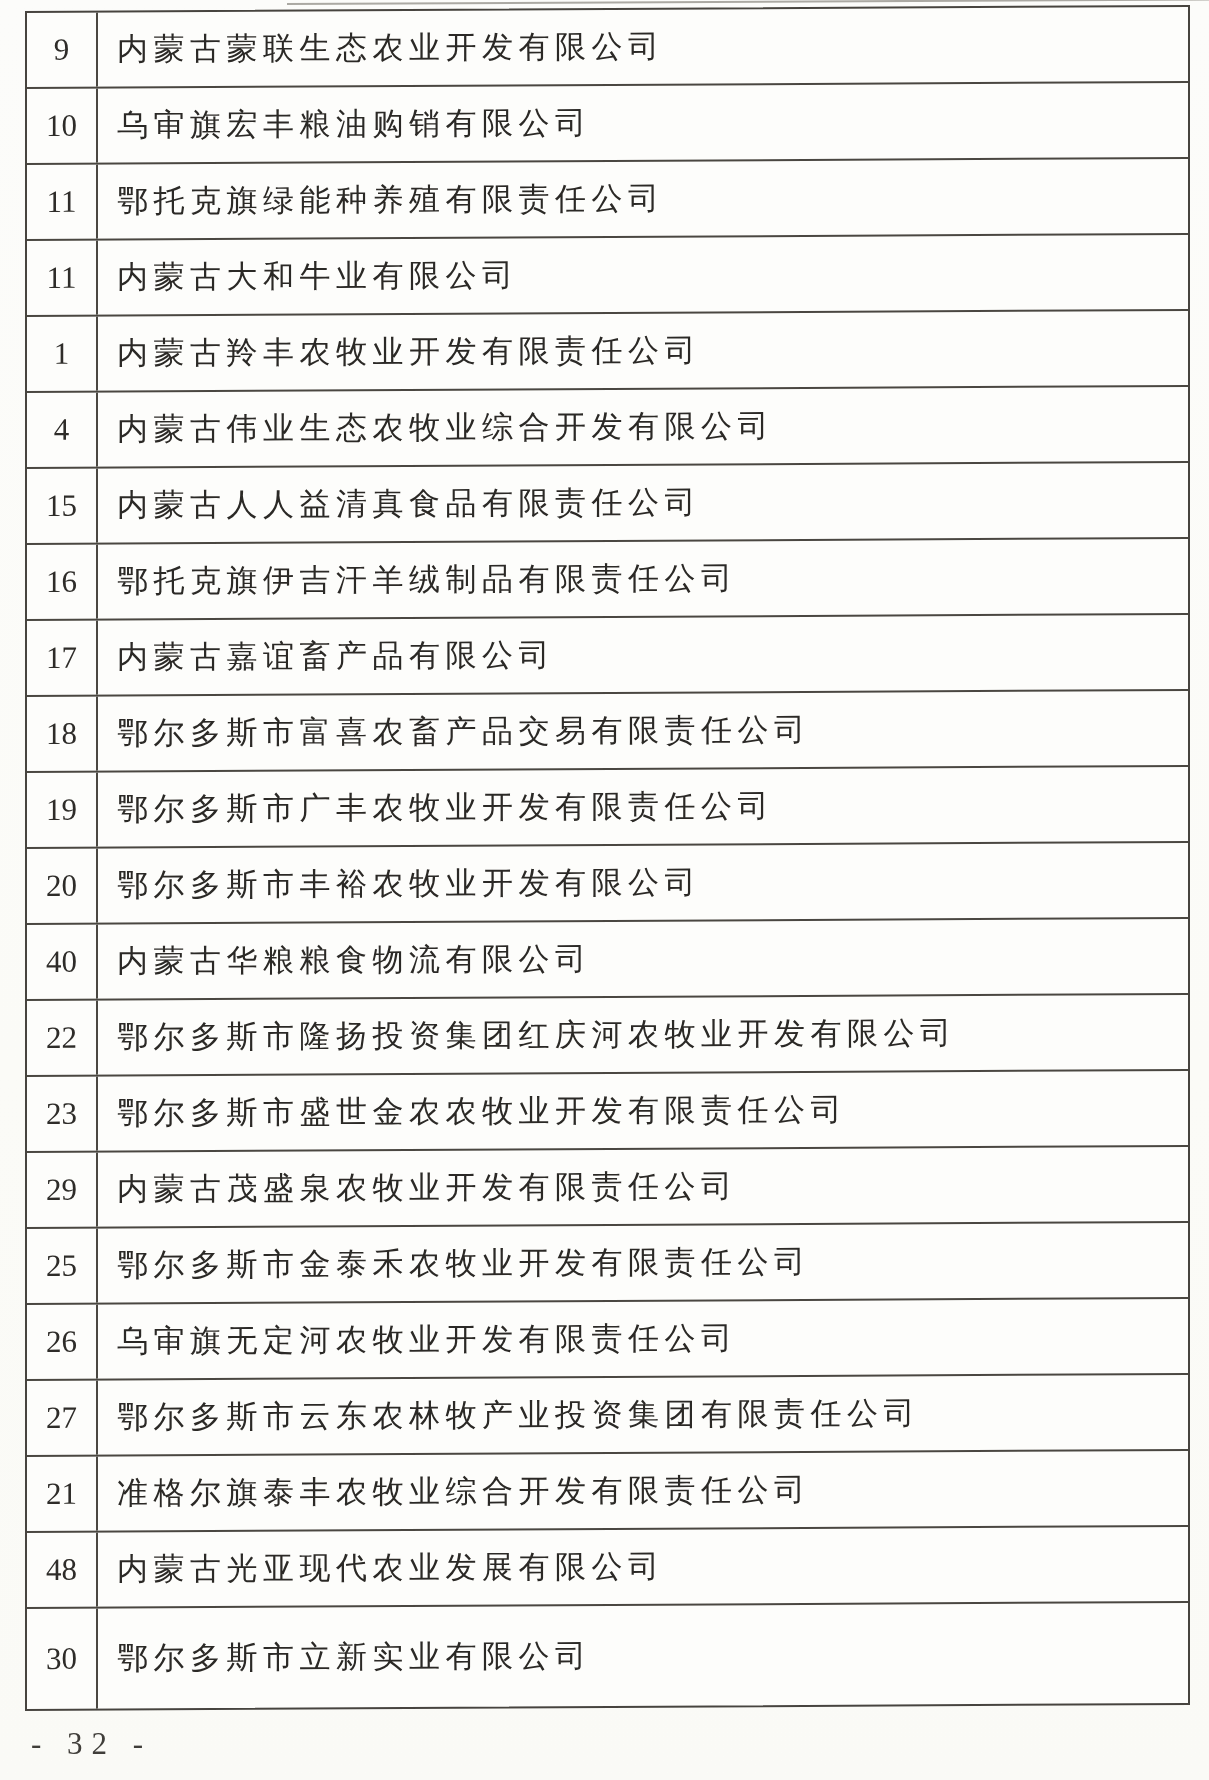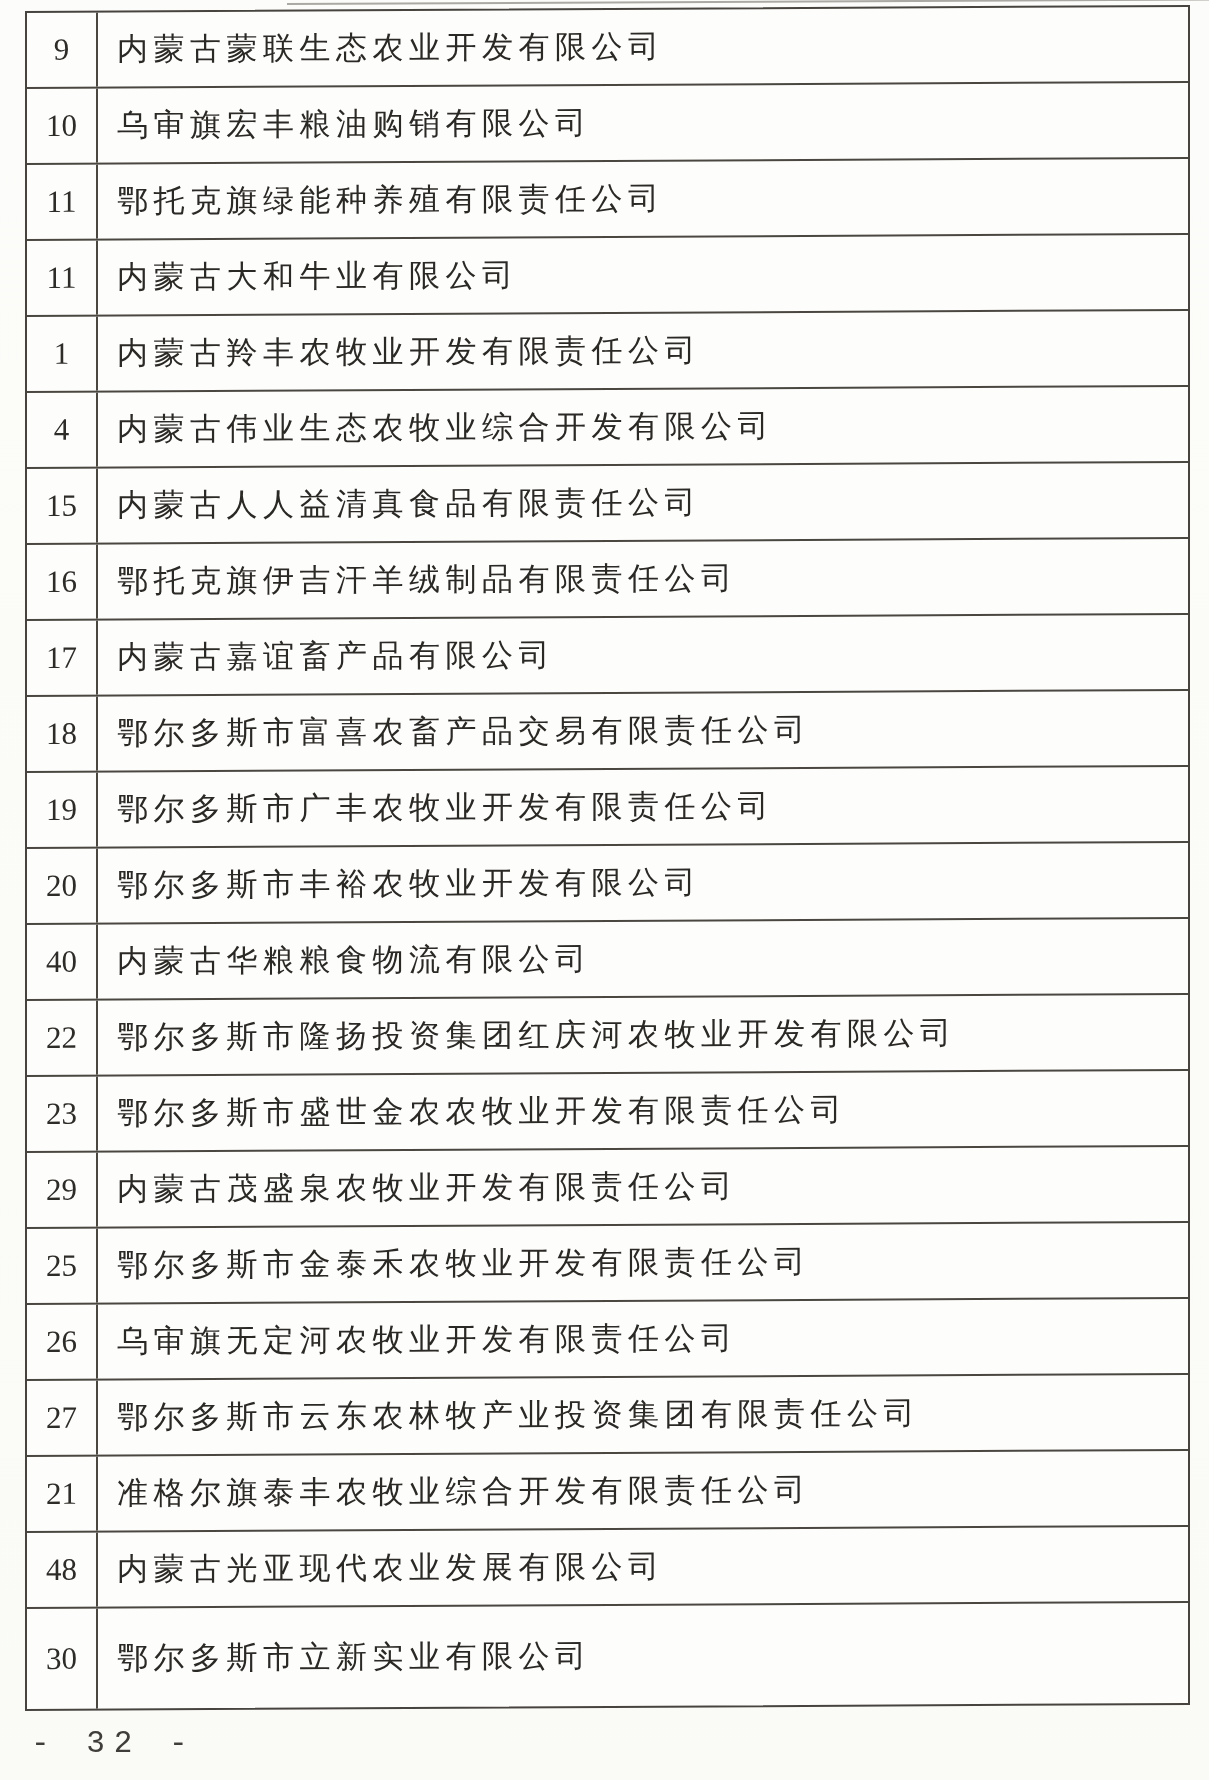--- a/index.html
+++ b/index.html
@@ -79,21 +79,20 @@
     white-space: nowrap;
   }
   .page-number {
     position: absolute;
     left: 31px;
     top: 1726px;
     font-size: 31px;
     letter-spacing: 9px;
     color: #403e3a;
     white-space: nowrap;
-    font-family: Liberation Mono, monospace;
   }
 </style>
 </head>
 <body>
 
 <div class="scan-page">
 
   <div class="ghost-line"></div>
 
   <div class="company-table">

